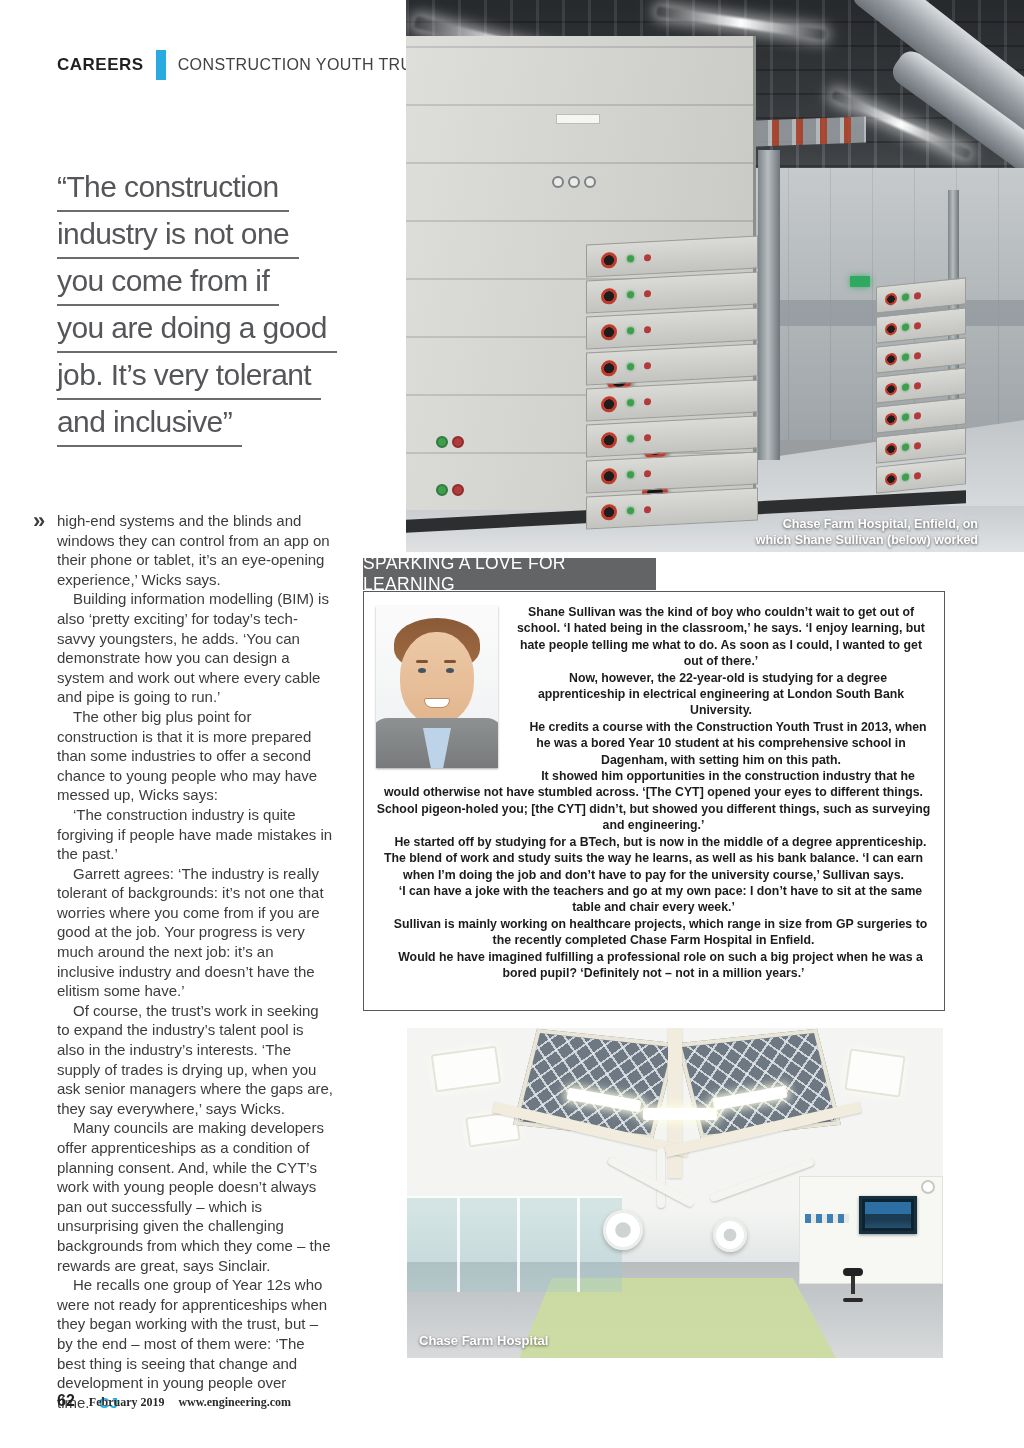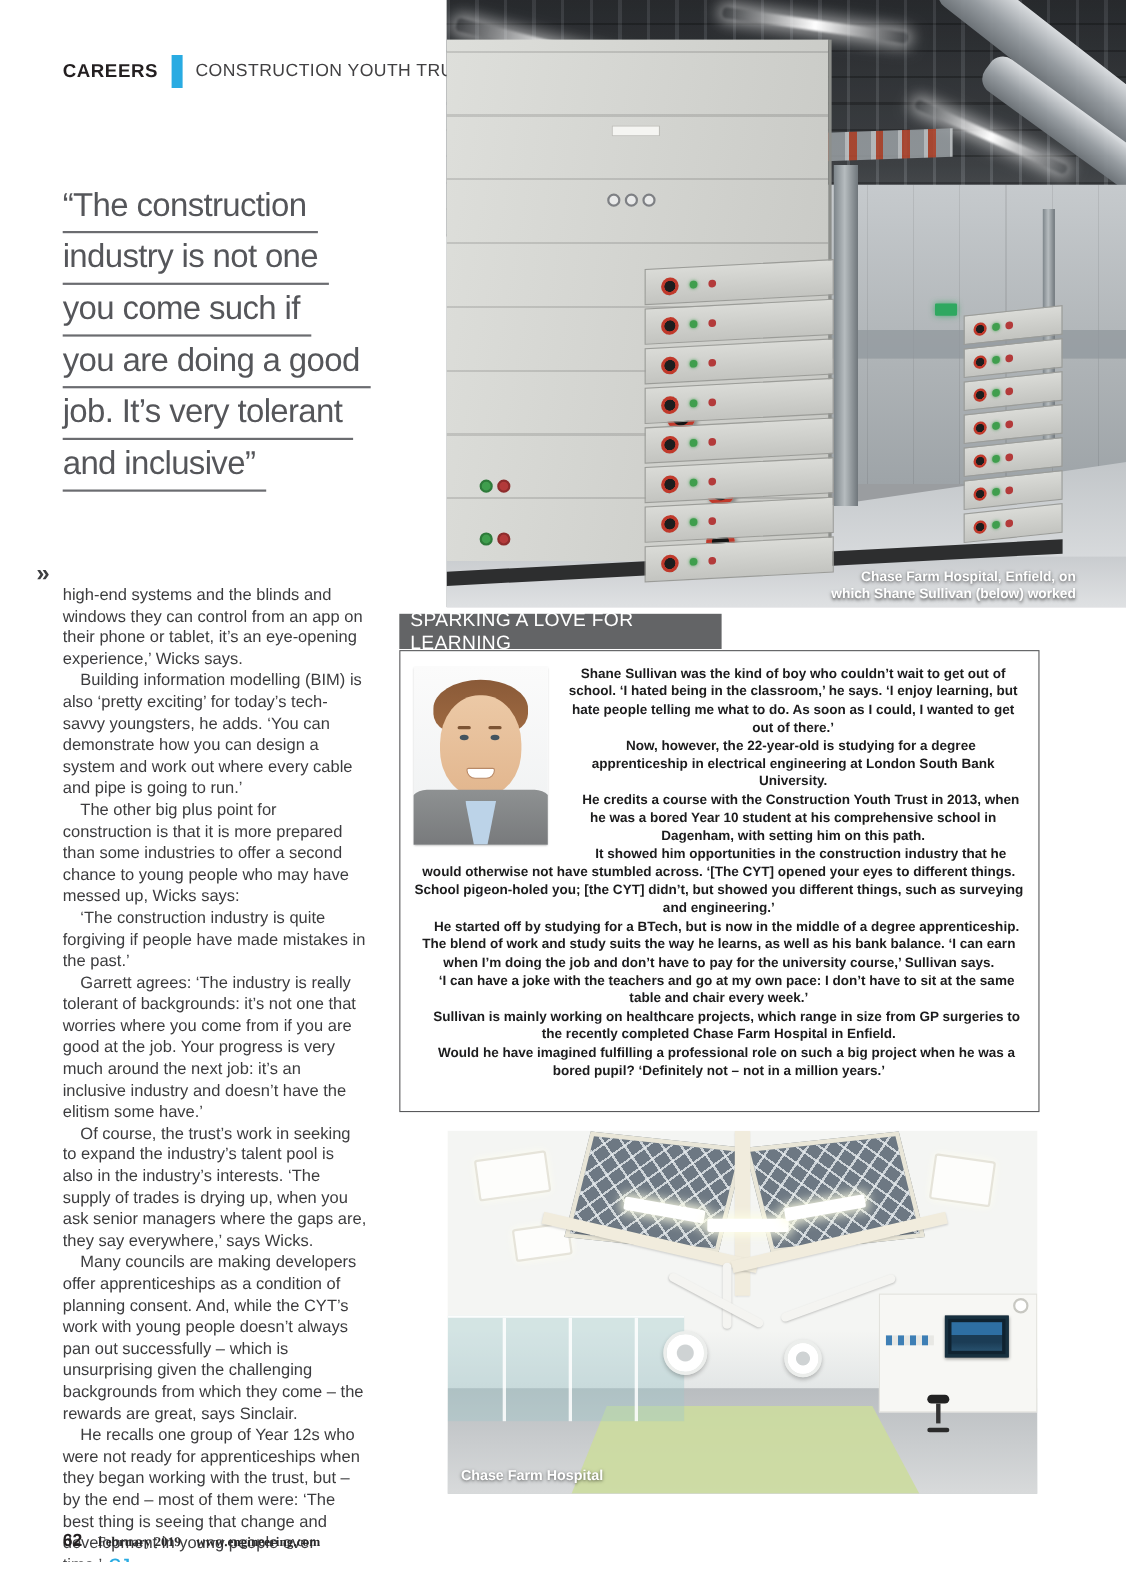--- a/index.html
+++ b/index.html
@@ -21,21 +21,21 @@
   .header .title{font-size:16px;color:#414042;letter-spacing:.4px;}
 
   
   .pull-quote{position:absolute;left:57px;top:170px;width:290px;color:var(--quote-gray);}
   .pull-quote .pq-line{display:block;width:fit-content;font-size:30px;letter-spacing:-0.6px;
     padding:0 10px 6px 0;margin-bottom:5px;border-bottom:2px solid #6b6c70;white-space:nowrap;}
 
   
   .cont-mark{position:absolute;left:33px;top:508px;font-size:22px;font-weight:bold;color:#3d3e40;}
   .article-col{position:absolute;left:57px;top:511px;width:278px;color:var(--body-ink);
-    font-size:15px;line-height:19.6px;margin-top:20px;}
+    font-size:15px;line-height:19.6px;}
   .article-col p{text-indent:16px;}
   .article-col p.first{text-indent:0;}
   .end-mark{color:var(--accent);font-weight:bold;margin-left:6px;}
 
   
   .footer{position:absolute;left:57px;top:1392px;display:flex;align-items:baseline;gap:14px;color:var(--ink);}
   .footer .pageno{font-size:16px;font-weight:bold;}
   .footer .issue,.footer .site{font-size:12px;font-weight:bold;color:#2b2b2c;font-family:Liberation Serif, serif;}
 
   
@@ -83,21 +83,21 @@
   .tp-bigknob{position:absolute;width:26px;height:26px;border-radius:50%;
       background:radial-gradient(circle at 50% 50%,#141414 0 40%,#c0392b 45% 75%,#1d1d1d 78%);box-shadow:2px 3px 4px rgba(0,0,0,.35);}
   .tp-label{position:absolute;width:44px;height:10px;background:#f5f5f2;border:1px solid #bdbdb8;}
   .tp-ind{position:absolute;width:46px;height:14px;display:flex;gap:4px;}
   .tp-ind i{width:12px;height:12px;border-radius:50%;border:2px solid #7e8084;background:#e9eaea;}
   .tp-caption{position:absolute;right:46px;top:516px;text-align:right;color:#fff;font-weight:bold;
       font-size:12.5px;line-height:16px;text-shadow:0 1px 3px rgba(0,0,0,.65);}
 
   
   .side-title{position:absolute;left:363px;top:558px;width:293px;height:32px;background:var(--bar-gray);
-      color:#fff;font-size:17.5px;letter-spacing:.3px;display:flex;align-items:center;padding-left:10px;}
+      color:#fff;font-size:17.5px;letter-spacing:.3px;display:flex;align-items:center;}
   .side-box{position:absolute;left:363px;top:591px;width:582px;height:420px;border:1.5px solid #58595b;
       background:#fff;padding:12px 13px 10px 12px;color:#1c1c1d;font-size:12.3px;line-height:16.4px;font-weight:bold;}
   .side-box p{text-indent:14px;text-align:center;}
   .side-box p.first{text-indent:0;}
   .portrait{float:left;width:122px;height:162px;margin:2px 13px 6px 0;position:relative;overflow:hidden;
       background:linear-gradient(180deg,#fbfbfb,#eef0f1);box-shadow:0 1px 2px rgba(0,0,0,.35);}
   .po-head{position:absolute;left:24px;top:26px;width:74px;height:92px;border-radius:48% 48% 46% 46%;background:linear-gradient(180deg,#ecc9a6,#e2b68e);}
   .po-hair{position:absolute;left:18px;top:12px;width:86px;height:52px;border-radius:50% 50% 40% 40%;
       background:linear-gradient(180deg,#8a5a38,#a06b42);}
   .po-eye{position:absolute;top:62px;width:8px;height:5px;border-radius:50%;background:#44545f;}
@@ -287,21 +287,21 @@
       </div>
     <div class="tp-caption">
       <div>Chase Farm Hospital, Enfield, on</div>
       <div>which Shane Sullivan (below) worked</div>
     </div>
   </div>
 
   <div class="pull-quote">
     <span class="pq-line">“The construction</span>
     <span class="pq-line">industry is not one</span>
-    <span class="pq-line">you come such if</span>
+    <span class="pq-line">you come from if</span>
     <span class="pq-line">you are doing a good</span>
     <span class="pq-line">job. It’s very tolerant</span>
     <span class="pq-line">and inclusive”</span>
   </div>
 
   <div class="cont-mark">»</div>
   <div class="article-col">
     <p class="first">high-end systems and the blinds and windows they can control from an app on their phone or tablet, it’s an eye-opening experience,’ Wicks says.</p>
     <p>Building information modelling (BIM) is also ‘pretty exciting’ for today’s tech-savvy youngsters, he adds. ‘You can demonstrate how you can design a system and work out where every cable and pipe is going to run.’</p>
     <p>The other big plus point for construction is that it is more prepared than some industries to offer a second chance to young people who may have messed up, Wicks says:</p>

